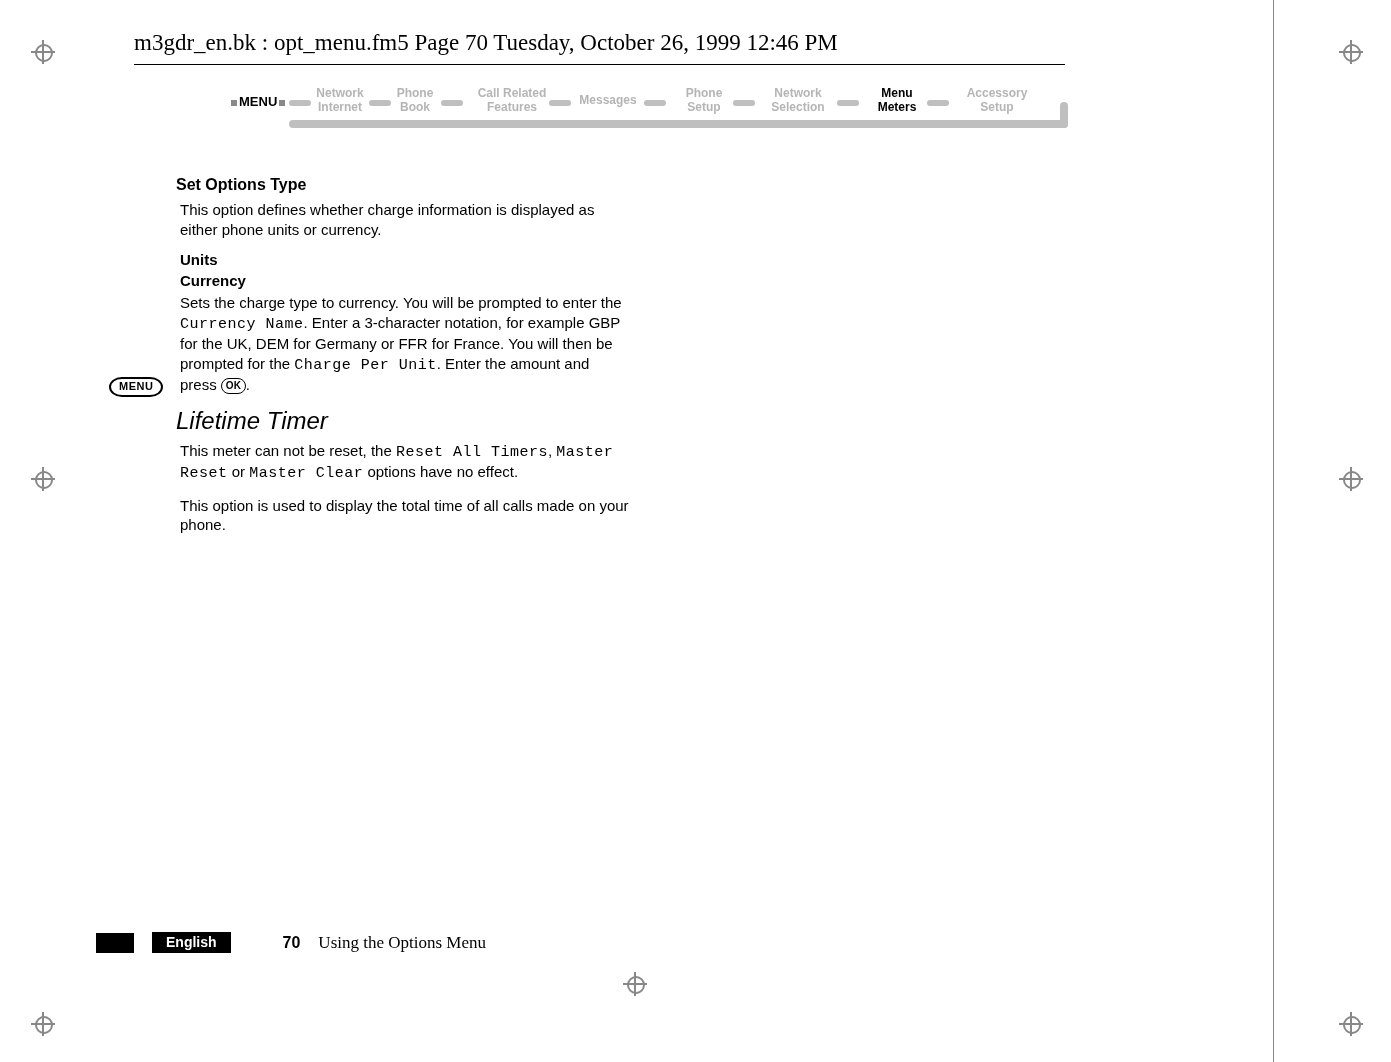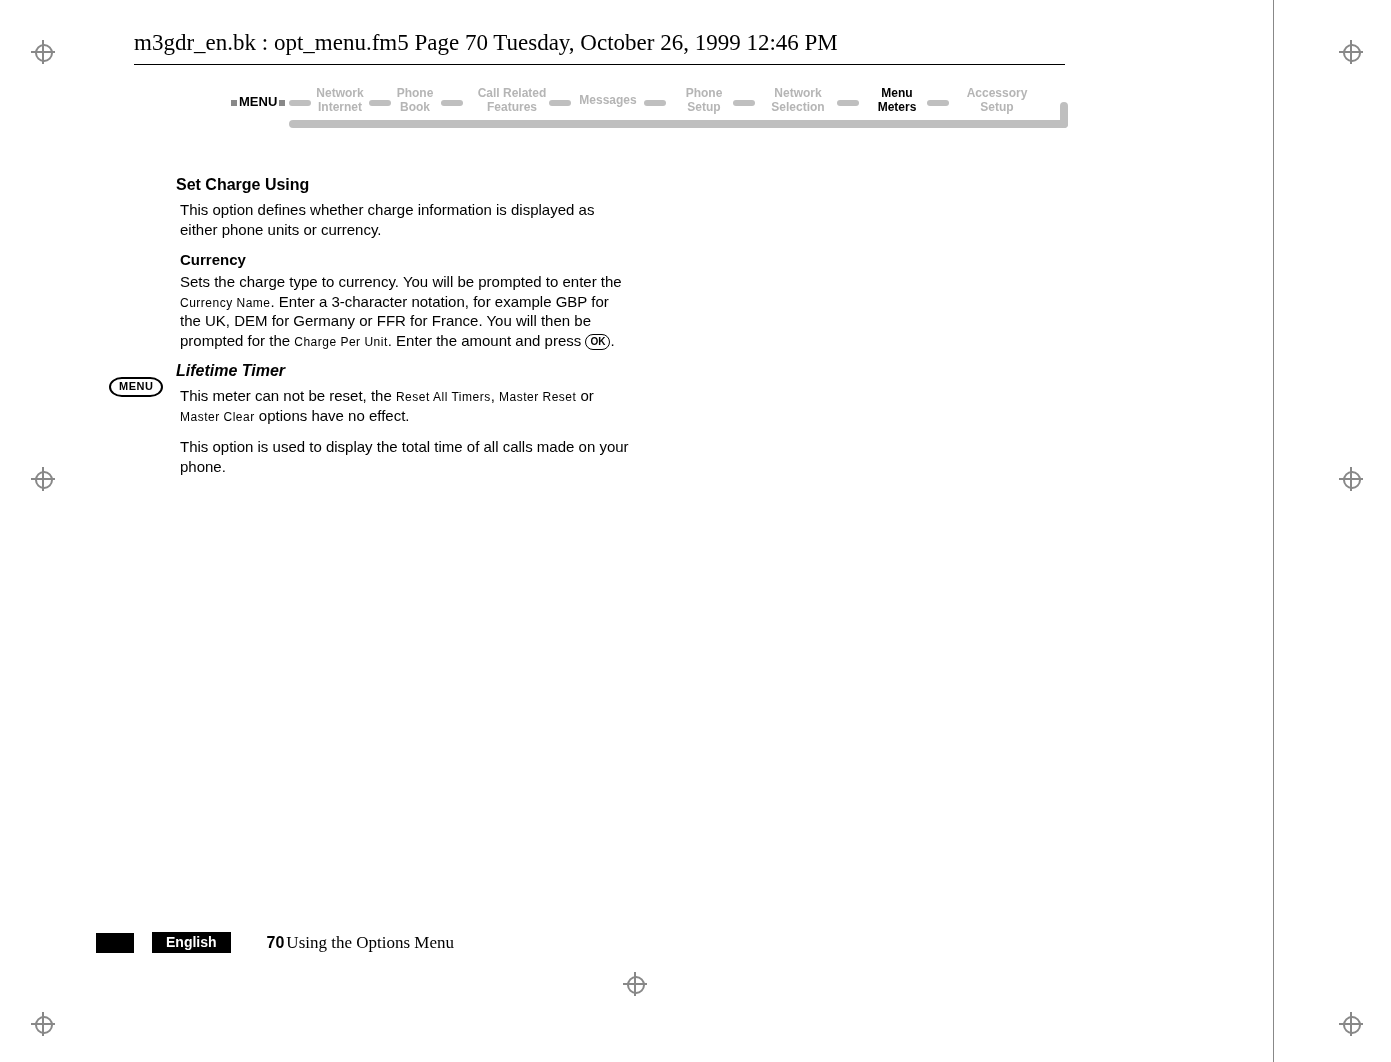--- a/index.html
+++ b/index.html
@@ -109,36 +109,36 @@
   .p {
     font-size: 15px;
     line-height: 1.3;
     margin: 0 12px 12px 0;
   }
   .sub-bold {
     font-weight: bold;
     font-size: 15px;
     margin: 0 0 4px 0;
   }
-  .lcd { font-family: Liberation Sans, sans-serif; letter-spacing: 0.5px; font-size: 12px; }
+  .lcd { font-family: Liberation Mono, monospace; letter-spacing: 0.5px; font-size: 15px; }
   .ok-pill {
     display:inline-block;
     border:1.5px solid #000;
     border-radius: 10px;
     font-size:10px;
     padding: 0 4px 1px 4px;
     font-weight: bold;
     vertical-align: 1px;
     font-family: Arial, sans-serif;
   }
   .h-italic {
     font-family: Verdana, sans-serif;
-    font-weight: bold;
+    font-weight: normal;
     font-style: italic;
-    font-size: 16px;
+    font-size: 24px;
     margin: 8px 0 6px -4px;
   }
 
   
   .footer {
     position: absolute;
     left: 96px;
     top: 932px;
     display: flex;
     align-items: center;
@@ -241,36 +241,37 @@
   <div class="conn" style="left:698px;"></div>
   <div class="mitem" style="left:730px;width:76px;">
     <span>Accessory</span><br>
     <span>Setup</span>
   </div>
 </div>
 
 <div class="menu-badge">MENU</div>
 
 <div class="col">
-  <p class="h-bold" style="margin-left:-4px;">Set Charge Using</p>
+  <p class="h-bold" style="margin-left:-4px;">Set Options Type</p>
   <p class="p">This option defines whether charge information is displayed as either phone units or currency.</p>
 
+  <p class="sub-bold">Units</p>
 
   <p class="sub-bold">Currency</p>
   <p class="p">
     <span>Sets the charge type to currency. You will be prompted to enter the </span><span class="lcd">Currency Name</span><span>. Enter a 3-character notation, for example GBP for the UK, DEM for Germany or FFR for France. You will then be prompted for the </span><span class="lcd">Charge Per Unit</span><span>. Enter the amount and press </span><span class="ok-pill">OK</span><span>.</span>
   </p>
 
   <p class="h-italic">Lifetime Timer</p>
   <p class="p">
     <span>This meter can not be reset, the </span><span class="lcd">Reset All Timers</span><span>, </span><span class="lcd">Master Reset</span><span> or </span><span class="lcd">Master Clear</span><span> options have no effect.</span>
   </p>
   <p class="p">This option is used to display the total time of all calls made on your phone.</p>
 </div>
 
 <div class="footer">
   <div class="blackbox"></div>
   <div class="eng">English</div>
-  <div style="display:flex; align-items:baseline; gap:2px; margin-left:18px;">
+  <div style="display:flex; align-items:baseline; gap:18px; margin-left:34px;">
     <span class="pnum">70</span>
     <span class="ptitle">Using the Options Menu</span>
   </div>
 </div>
 
 </body></html>

